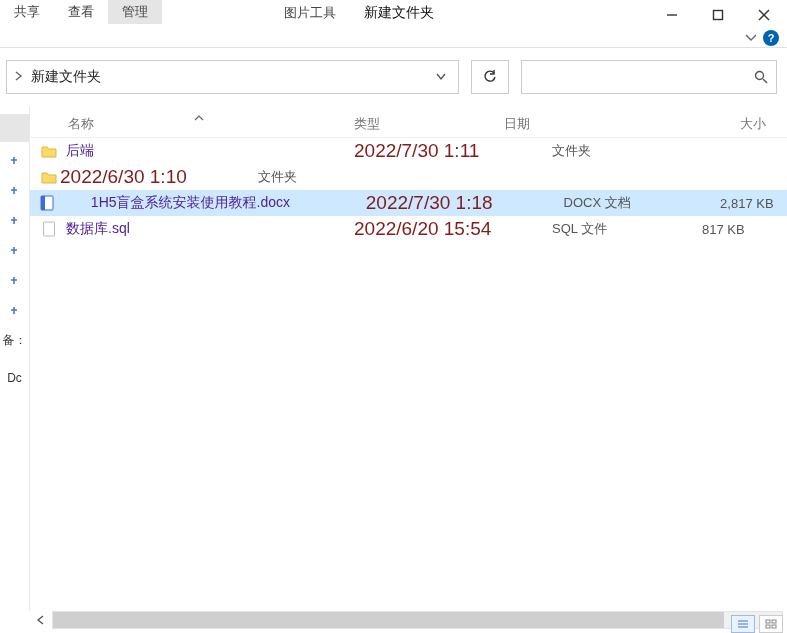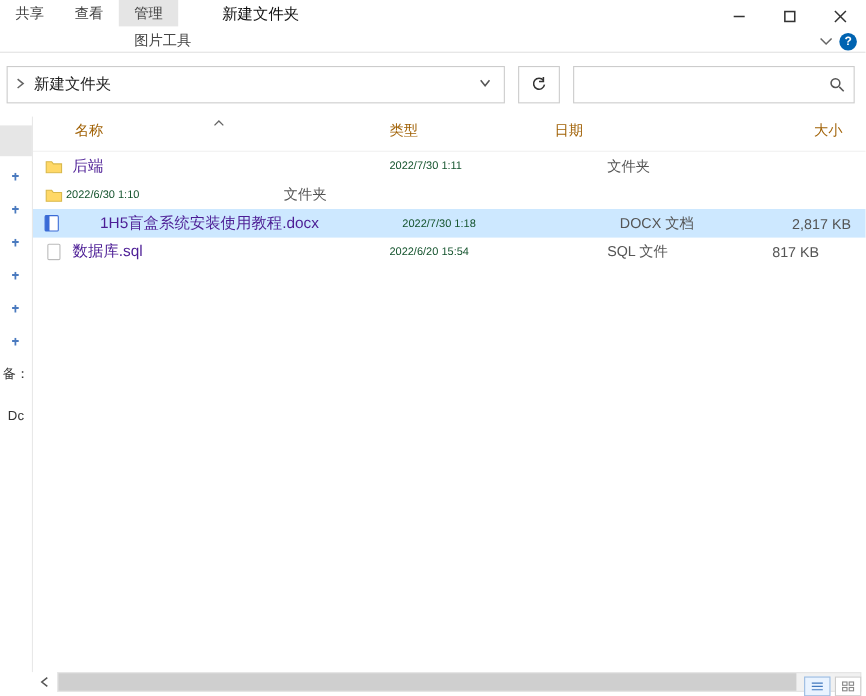--- a/index.html
+++ b/index.html
@@ -1,20 +1,20 @@
 <!DOCTYPE html>
 <html><head>
 <meta charset="utf-8">
 <style>
   * { box-sizing: border-box; margin: 0; padding: 0; font-family: "Microsoft YaHei", "Segoe UI", sans-serif; }
   body { width: 787px; height: 633px; background: #fff; overflow: hidden; position: relative; font-size: 13px; color: #222; }
 
   
   .ribbon { display:flex; align-items:flex-start; height:48px; border-bottom:1px solid #e1e1e1; }
-  .ribbon-left { display:flex; flex-direction:column; }
+  .ribbon-left { display:flex; flex-direction:row; }
   .tabs-row { display:flex; align-items:flex-end; height:24px; }
   .ribbon-tab { padding:3px 14px 3px; font-size:13px; color:#444; }
   .ribbon-tab.highlight { background:#e5e5e5; }
   .ribbon-sub { padding:4px 10px 4px; font-size:13px; color:#444; }
   .win-title { flex:1; padding:4px 0 0 18px; font-size:14px; color:#111; }
   .win-controls { display:flex; margin-left:auto; }
   .win-btn { width:46px; height:30px; display:flex; align-items:center; justify-content:center; color:#333; }
   .ribbon-help { position:absolute; right:8px; top:30px; display:flex; align-items:center; gap:6px; }
   .help-badge { width:16px; height:16px; border-radius:50%; background:#0063b1; color:#fff; font-size:11px; display:flex; align-items:center; justify-content:center; font-weight:bold; }
 
@@ -33,34 +33,34 @@
 
   
   .navpane { width:30px; border-right:1px solid #e8e8e8; background:#fff; padding-top:8px; display:flex; flex-direction:column; align-items:center; color:#333; }
   .navpane .hdr { width:100%; height:28px; background:#e6e6e6; margin-bottom:6px; }
   .pin { width:12px; height:12px; margin:9px 0; }
   .pin svg { display:block; }
   .navlabel { font-size:12px; margin-top:4px; }
 
   
   .list { flex:1; min-width:0; }
-  .cols { display:flex; align-items:flex-start; height:32px; border-bottom:1px solid #f0f0f0; color:#a16207; font-size:13px; padding-left:8px; padding-top:4px; }
+  .cols { display:flex; align-items:center; height:32px; border-bottom:1px solid #f0f0f0; color:#737373; font-size:13px; padding-left:8px; padding-top:4px; }
   .col { position:relative; padding-right:14px; }
   .c-name  { width:294px; padding-left:8px; margin-left:22px; }
   .c-date  { width:198px; }
   .c-type  { width:150px; }
   .c-size  { width:78px; text-align:right; }
   .sort-caret { position:absolute; left:134px; top:-2px; font-size:10px; color:#666; }
 
   .rows { }
   .row { display:flex; align-items:center; height:26px; padding-left:8px; }
   .row.sel { background:#cde8ff;gap:28px; }
   .ico { width:22px; display:flex; align-items:center; justify-content:center; }
   .cell-name { width:294px; padding-left:6px; font-size:14px; color:#4c1d95; white-space:nowrap; overflow:hidden; text-overflow:ellipsis; }
-  .cell-date { width:198px; font-size:10px; color:#14532d; }
+  .cell-date { width:198px; font-size:19px; color:#7f1d1d; }
   .cell-type { width:150px; font-size:13px; color:#555; }
   .cell-size { width:78px; font-size:13px; color:#555; }
 
   
   .scroll-area { position:absolute; left:30px; right:4px; bottom:4px; height:18px; display:flex; align-items:center; }
   .expand-caret { width:22px; height:18px; display:flex; align-items:center; justify-content:center; color:#555; }
   .hscroll { flex:1; height:18px; background:#f1f1f1; border:1px solid #e4e4e4; position:relative; }
   .hscroll .thumb { position:absolute; left:0; top:0; bottom:0; width:92%; background:#cfcfcf; }
 
   

